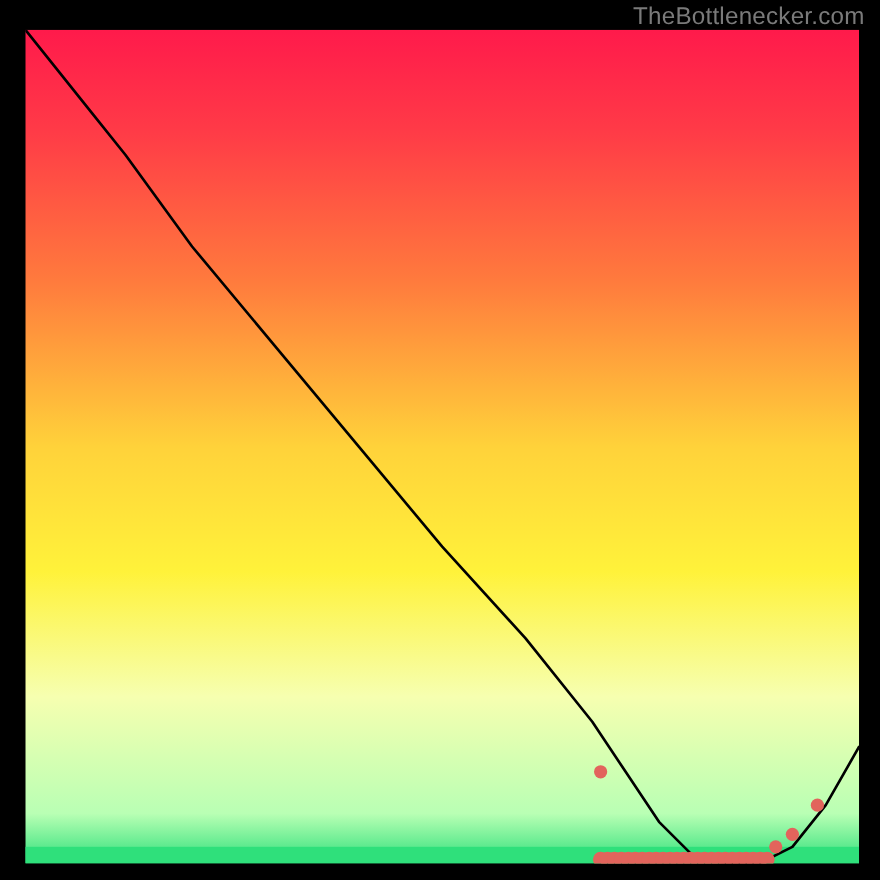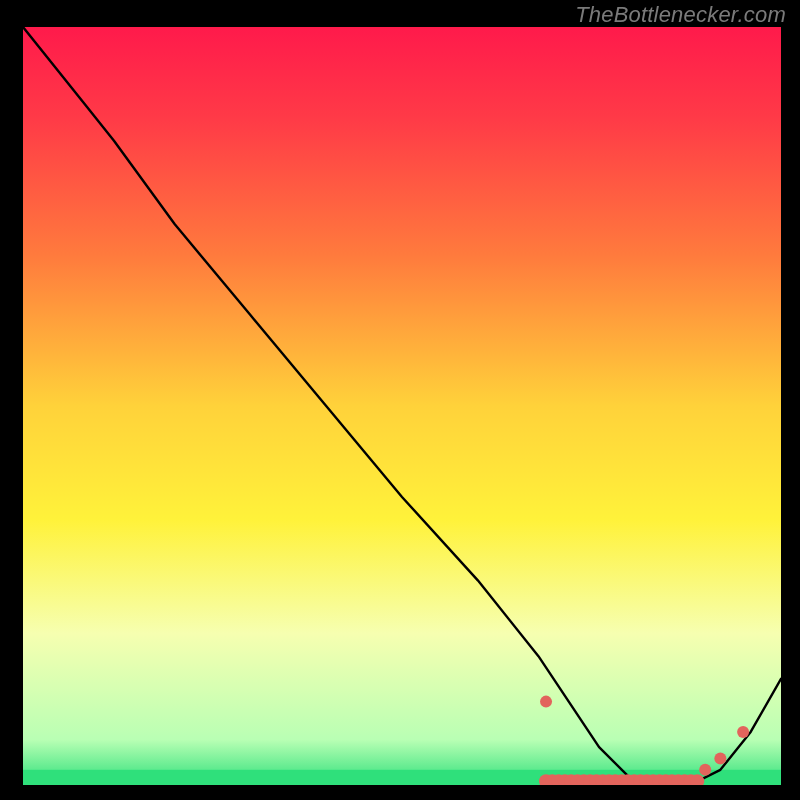--- a/index.html
+++ b/index.html
@@ -25,21 +25,20 @@
   }
   .watermark {
     position: absolute;
     top: 2px;
     right: 14px;
     font-family: Arial, Helvetica, sans-serif;
     font-size: 22px;
     color: #7a7a7a;
     letter-spacing: 0.2px;
     user-select: none;
-    font-style: italic;
   }
 </style>
 </head>
 <body>
 <div class="stage">
 
 <svg class="chart" viewBox="0 0 800 800">
   <defs>
     <linearGradient id="bg-grad" x1="0" y1="0" x2="0" y2="1">
           <stop offset="0%" stop-color="#ff1a4b"></stop>

